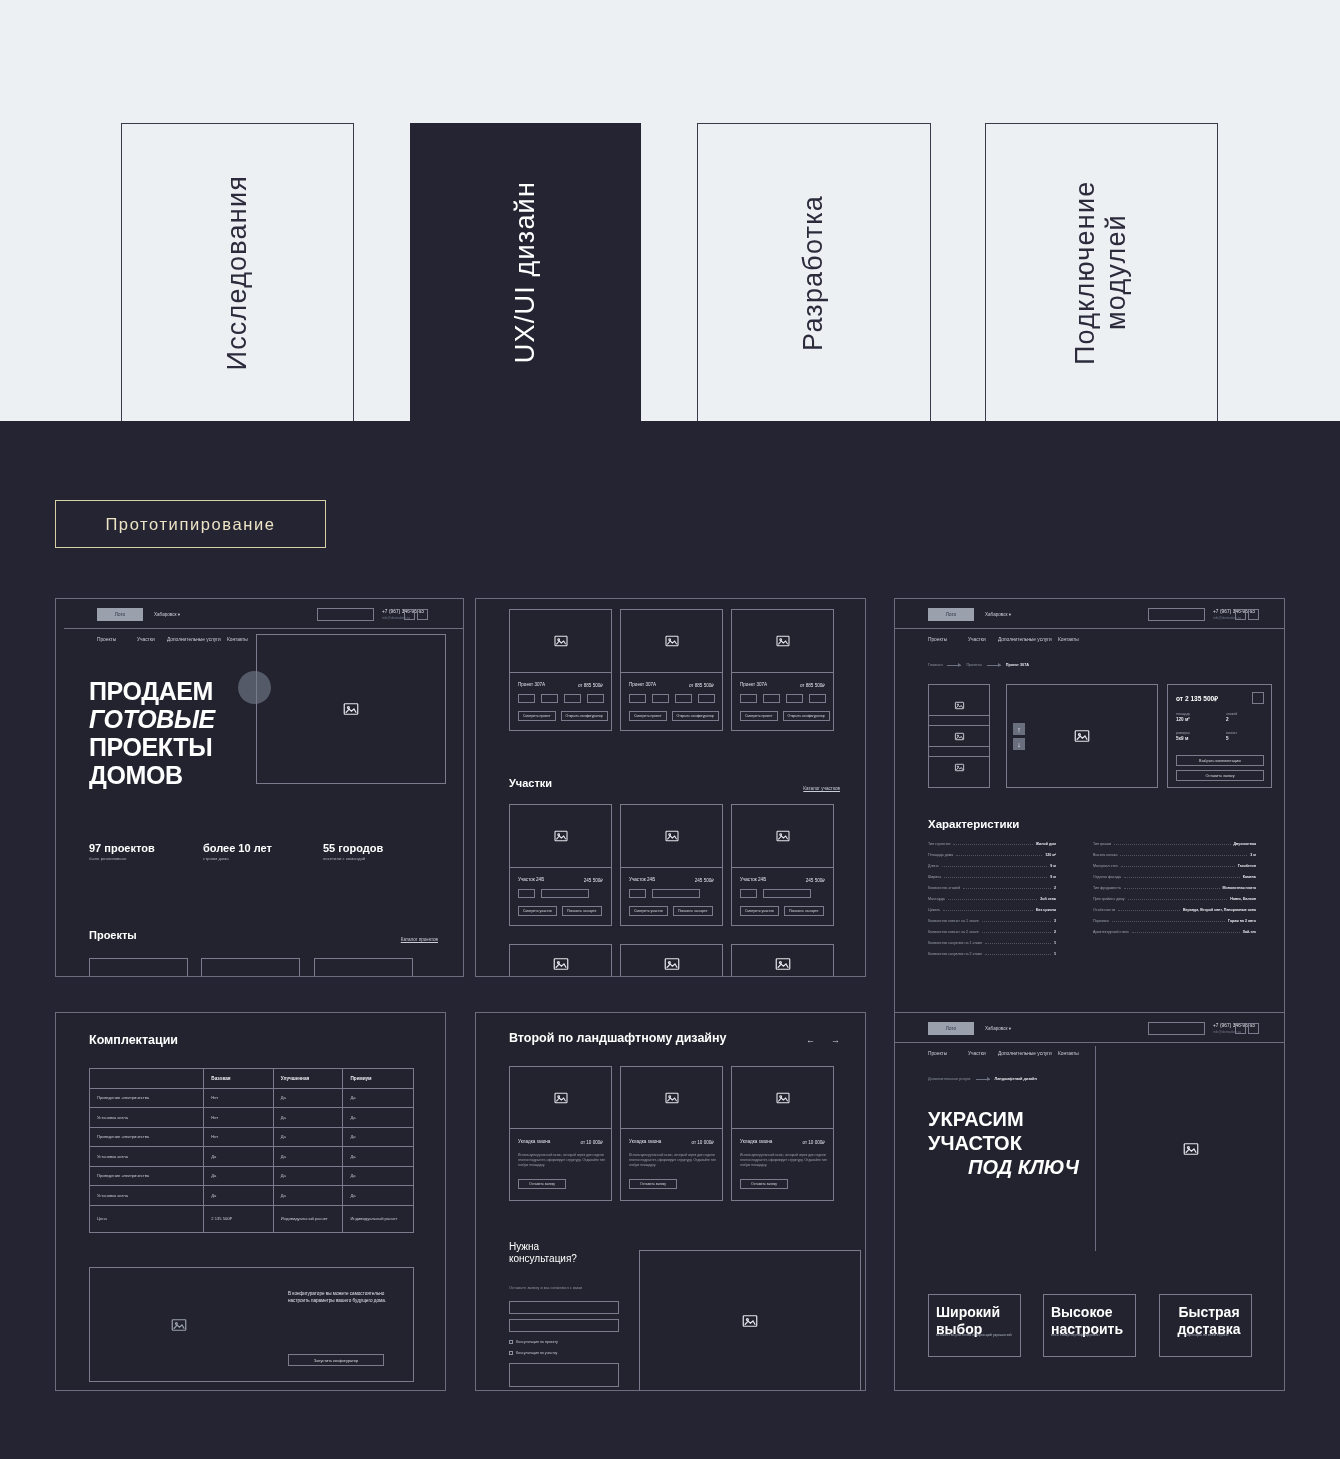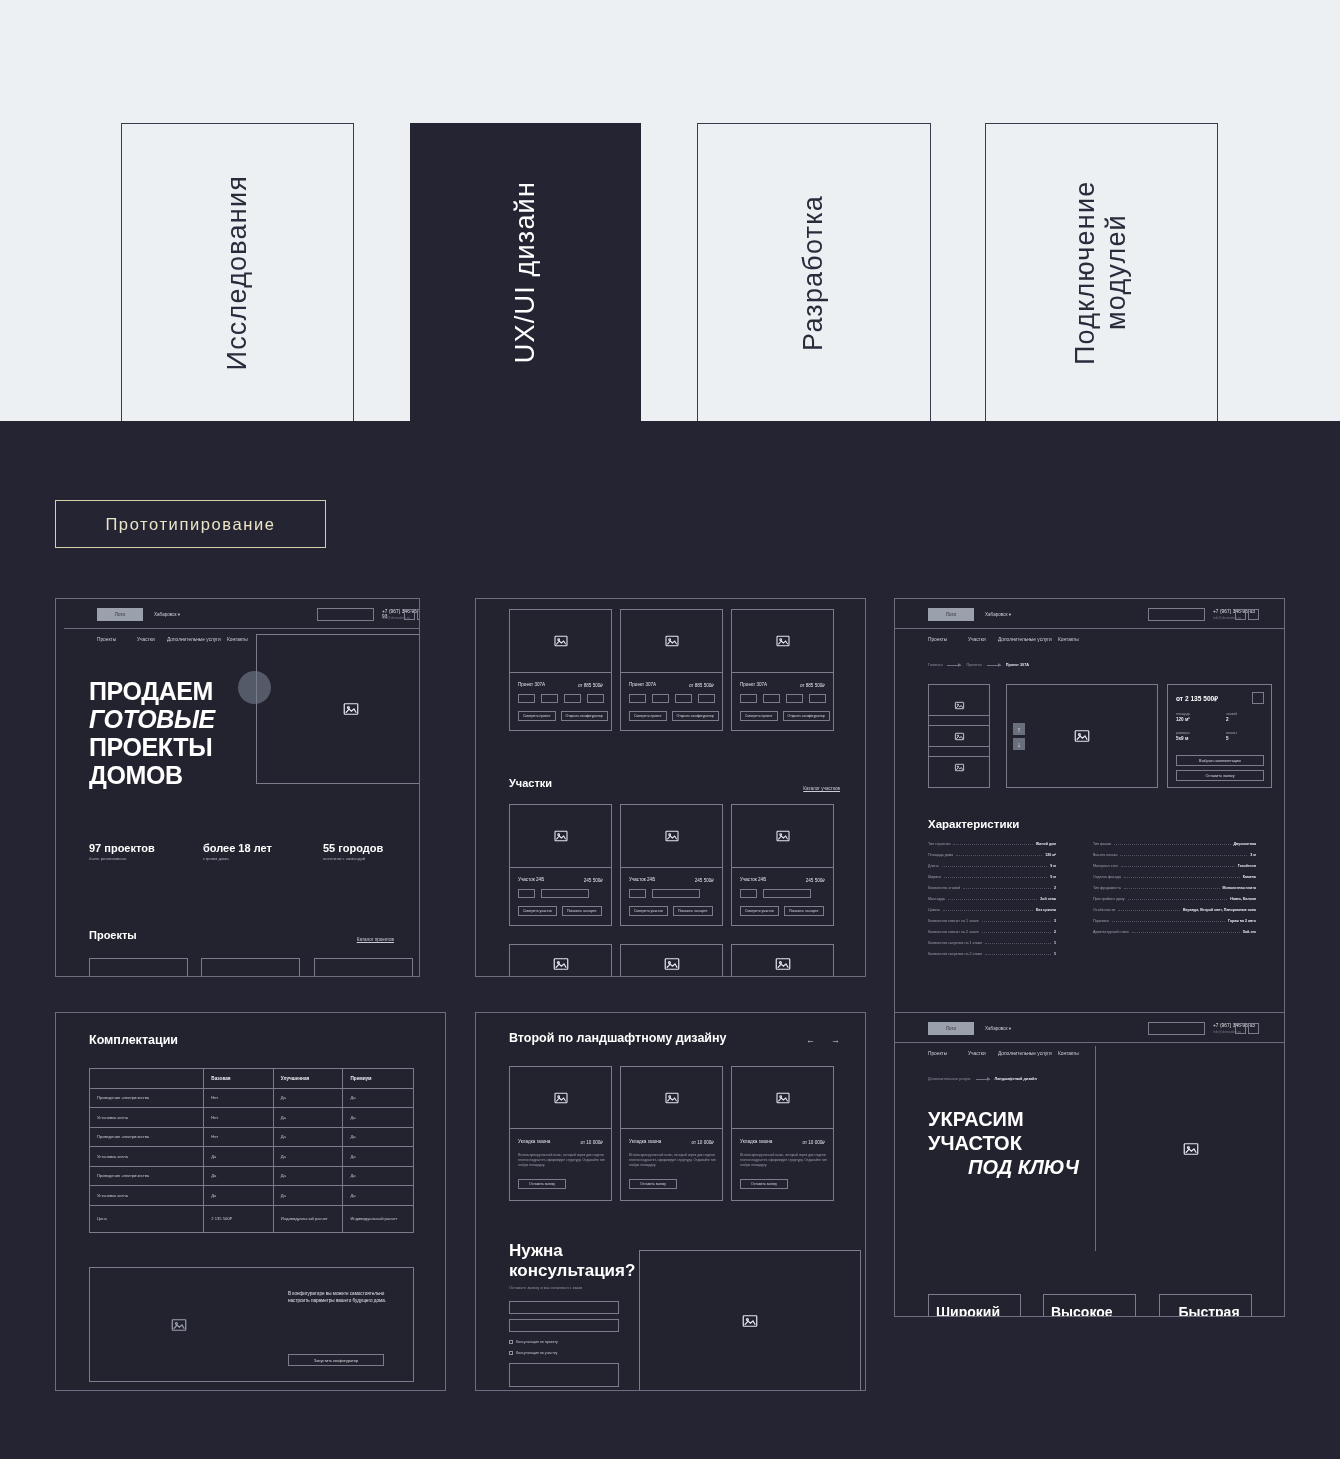--- a/index.html
+++ b/index.html
@@ -54,26 +54,26 @@
   }
 
   
   .grid { position: absolute; left: 0; top: 598px; width: 1340px; }
   .wf-card {
     position: absolute;
     border: 1px solid #6d6d80;
     background: #23232f;
     overflow: hidden;
   }
-  .wf-card.c1 { left: 55px;  top: 0;   width: 365px; height: 379px; padding-left: 8px; }
+  .wf-card.c1 { left: 55px;  top: 0;   width: 409px; height: 379px; padding-left: 8px; }
   .wf-card.c2 { left: 475px; top: 0;   width: 391px; height: 379px; }
   .wf-card.c3 { left: 894px; top: 0;   width: 391px; height: 436px; }
   .wf-card.c4 { left: 55px;  top: 414px; width: 391px; height: 379px; }
   .wf-card.c5 { left: 475px; top: 414px; width: 391px; height: 379px; }
-  .wf-card.c6 { left: 894px; top: 414px; width: 391px; height: 305px; }
+  .wf-card.c6 { left: 894px; top: 414px; width: 391px; height: 379px; }
 
   
   .bx { border: 1px solid #7b7b8e; }
   .imgph {
     border: 1px solid #7b7b8e;
     display: flex; align-items: center; justify-content: center;
   }
   .imgph svg { width: 18px; height: 18px; }
   .imgph.small svg { width: 11px; height: 11px; }
 
@@ -169,21 +169,21 @@
   
   .c5-title { position:absolute; left:33px; top:18px; font-size:12.5px; font-weight:700; color:#fff; }
   .arrows { position:absolute; right:25px; top:22px; display:flex; gap:16px; font-size:9px; color:#cfd4dd; }
   .scard { position:absolute; border:1px solid #7b7b8e; width:103px; height:135px; top:53px; }
   .scard .ph { height:62px; border-bottom:1px solid #7b7b8e; display:flex; align-items:center; justify-content:center; }
   .scard .nm { position:absolute; left:8px; top:72px; font-size:4.6px; color:#dfe3ea; }
   .scard .pr { position:absolute; right:8px; top:72px; font-size:4.6px; color:#dfe3ea; }
   .scard .ds { position:absolute; left:8px; top:86px; width:88px; font-size:3.3px; line-height:1.5; color:#9aa0ad; }
   .scard .bt { position:absolute; left:8px; top:112px; width:48px; height:10px; border:1px solid #7b7b8e;
                display:flex; align-items:center; justify-content:center; font-size:3.4px; color:#d0d5de; }
-  .cons-h { position:absolute; left:33px; top:228px; font-size:17px; font-weight:700; line-height:1.2; color:#fff; }
+  .cons-h { position:absolute; left:33px; top:228px; font-size:10px; font-weight:400; line-height:1.2; color:#fff; }
   .cons-s { position:absolute; left:33px; top:272px; font-size:4px; color:#8d93a1; }
   .finput { position:absolute; left:33px; width:110px; height:13px; border:1px solid #7b7b8e; }
   .ckrow { position:absolute; left:33px; display:flex; align-items:center; gap:3px; font-size:3.6px; color:#c2c7d1; }
   .ckbox { width:4px; height:4px; border:1px solid #8b90a0; }
   .farea { position:absolute; left:33px; width:110px; height:24px; border:1px solid #7b7b8e; }
   .bigph5 { position:absolute; left:163px; top:237px; width:222px; height:142px; border:1px solid #7b7b8e;
             display:flex; align-items:center; justify-content:center; }
 
   
   .c6-h1 { position:absolute; left:33px; top:94px; font-size:20px; font-weight:800; line-height:1.2; color:#fff; }
@@ -249,21 +249,21 @@
       <i>ГОТОВЫЕ</i>
       <span>ПРОЕКТЫ</span><br>
       <span>ДОМОВ</span>
     </div>
     <div class="stats">
       <div class="stat st0">
         <div class="n">97 проектов</div>
         <div class="s">было реализовано</div>
       </div>
       <div class="stat st1">
-        <div class="n">более 18 лет</div>
+        <div class="n">более 10 лет</div>
         <div class="s">строим дома</div>
       </div>
       <div class="stat st2">
         <div class="n">55 городов</div>
         <div class="s">посетили с командой</div>
       </div>
     </div>
     <div class="sec-title" style="left:33px; top:330px;">Проекты</div>
     <div class="sec-link" style="right:25px; top:338px;">Каталог проектов</div>
     <div class="bx" style="position:absolute; left:33px; top:359px; width:99px; height:40px;"></div>

